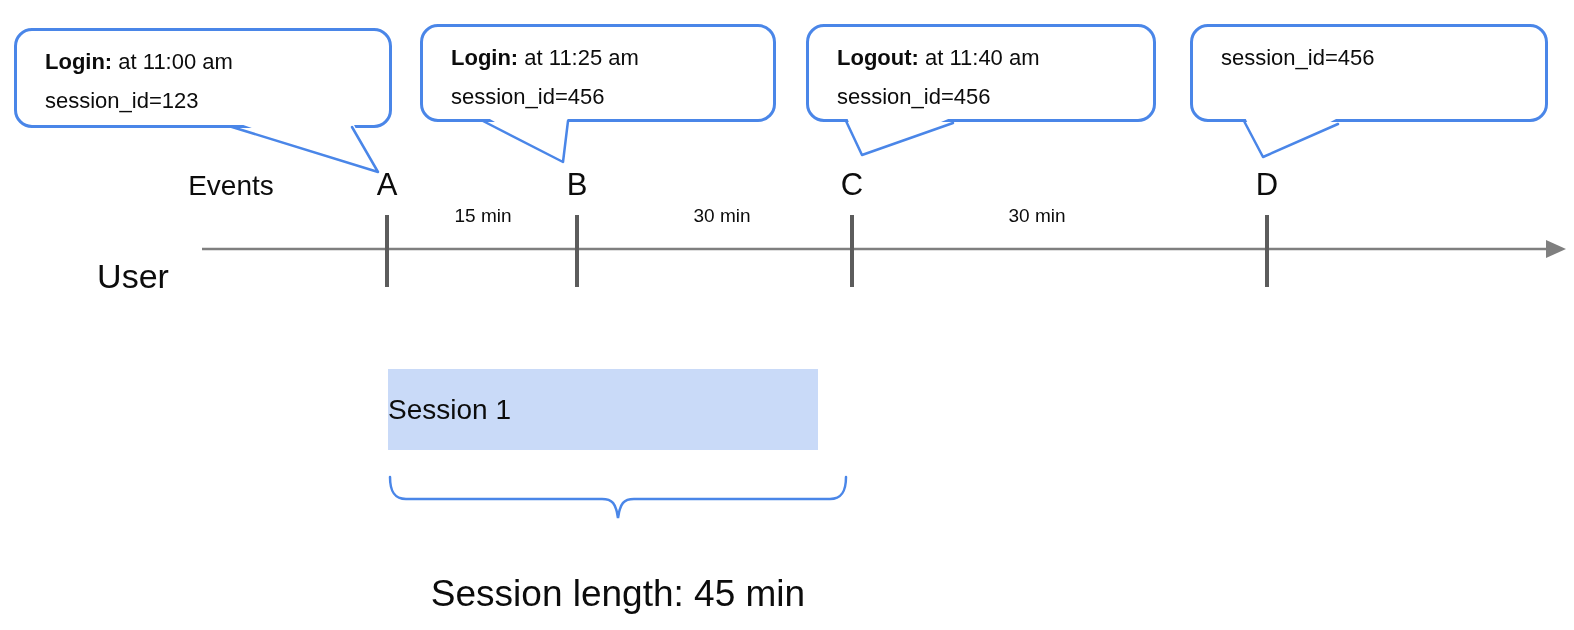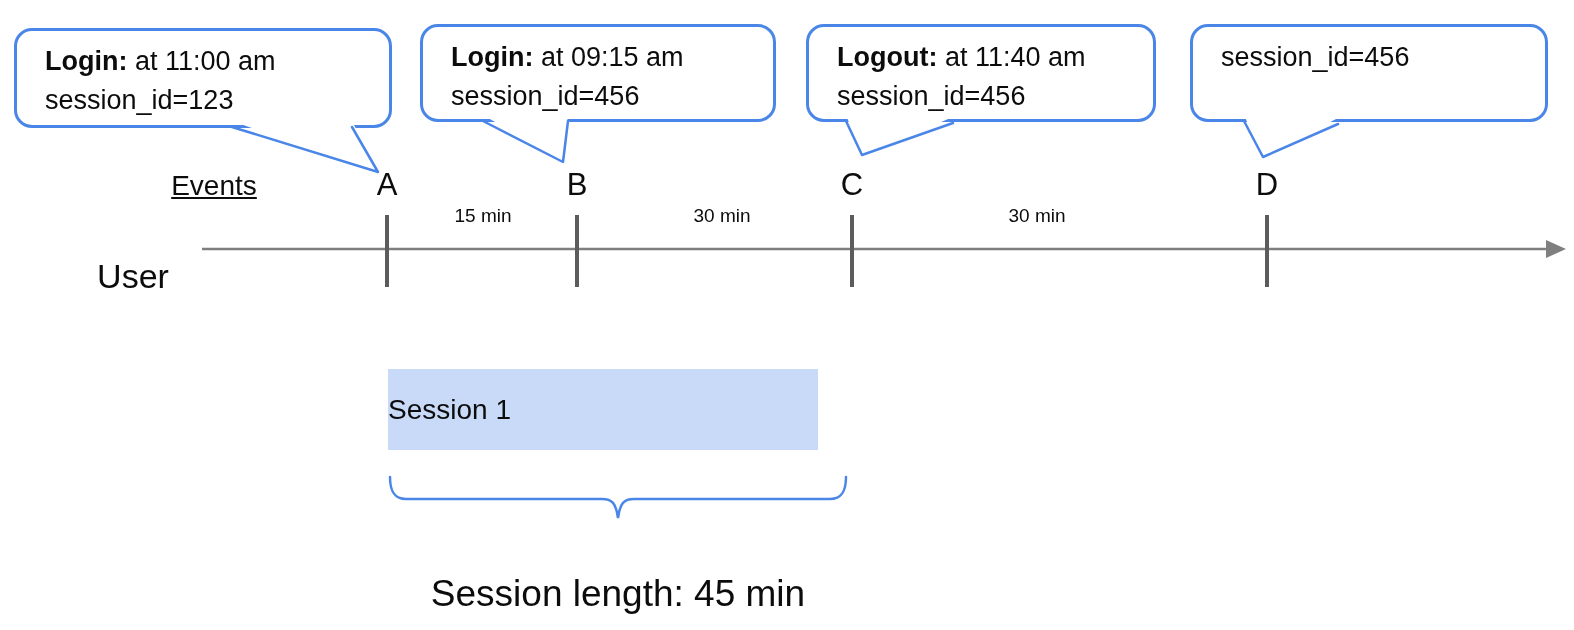--- a/index.html
+++ b/index.html
@@ -11,21 +11,21 @@
   }
   html,body{margin:0;padding:0;background:#fff;}
   .canvas{
     position:relative;width:1574px;height:630px;background:#fff;overflow:hidden;
     font-family:"Liberation Sans", sans-serif;color:var(--ink);
   }
   
   .callout{
     position:absolute;box-sizing:border-box;background:#fff;
     border:3px solid var(--accent);border-radius:18px;
-    padding:11px 16px 0 28px;font-size:27px;line-height:39px;z-index:1;
+    padding:11px 16px 0 28px;font-size:22px;line-height:39px;z-index:1;
     white-space:nowrap;
   }
   .callout .b{font-weight:bold;}
   
   .overlay{position:absolute;left:0;top:0;z-index:2;pointer-events:none;}
   .tail-fill{fill:#fff;stroke:none;}
   .tail-stroke{fill:none;stroke:var(--accent);stroke-width:2.5;stroke-linejoin:round;stroke-linecap:round;}
   .axis-line{stroke:var(--axis-gray);stroke-width:2.5;}
   .axis-head{fill:var(--axis-gray);stroke:none;}
   .tick{stroke:var(--tick-gray);stroke-width:4;}
@@ -47,21 +47,21 @@
 <body>
 
 <div class="canvas">
 
   <div class="callout" style="left:14px;top:28px;width:378px;height:100px;">
     <div><span class="b">Login:</span><span> at 11:00 am</span></div>
     <div>session_id=123</div>
   </div>
 
   <div class="callout" style="left:420px;top:24px;width:356px;height:98px;">
-    <div><span class="b">Login:</span><span> at 09:15 am</span></div>
+    <div><span class="b">Login:</span><span> at 11:25 am</span></div>
     <div>session_id=456</div>
   </div>
 
   <div class="callout" style="left:806px;top:24px;width:350px;height:98px;">
     <div><span class="b">Logout:</span><span> at 11:40 am</span></div>
     <div>session_id=456</div>
   </div>
 
   <div class="callout" style="left:1190px;top:24px;width:358px;height:98px;">
     <div>session_id=456</div>
@@ -92,21 +92,21 @@
     </g>
 
     <line class="tick" x1="387" y1="215" x2="387" y2="287"></line>
     <line class="tick" x1="577" y1="215" x2="577" y2="287"></line>
     <line class="tick" x1="852" y1="215" x2="852" y2="287"></line>
     <line class="tick" x1="1267" y1="215" x2="1267" y2="287"></line>
 
     <path class="brace" d="M 390 477 C 390 491 394 499 406 499 L 602 499 C 612 499 616 503 618 518 C 620 503 624 499 634 499 L 830 499 C 842 499 846 491 846 477"></path>
   </svg>
 
-  <div class="lbl events-label" style="left:214px;top:186px;text-decoration:underline;">Events</div>
+  <div class="lbl events-label" style="left:231px;top:186px;">Events</div>
   <div class="lbl marker" style="left:387px;top:185px;">A</div>
   <div class="lbl marker" style="left:577px;top:185px;">B</div>
   <div class="lbl marker" style="left:852px;top:185px;">C</div>
   <div class="lbl marker" style="left:1267px;top:185px;">D</div>
   <div class="lbl user-label" style="left:133px;top:256px;">User</div>
 
   <div class="lbl interval" style="left:483px;top:216px;">15 min</div>
   <div class="lbl interval" style="left:722px;top:216px;">30 min</div>
   <div class="lbl interval" style="left:1037px;top:216px;">30 min</div>
 

